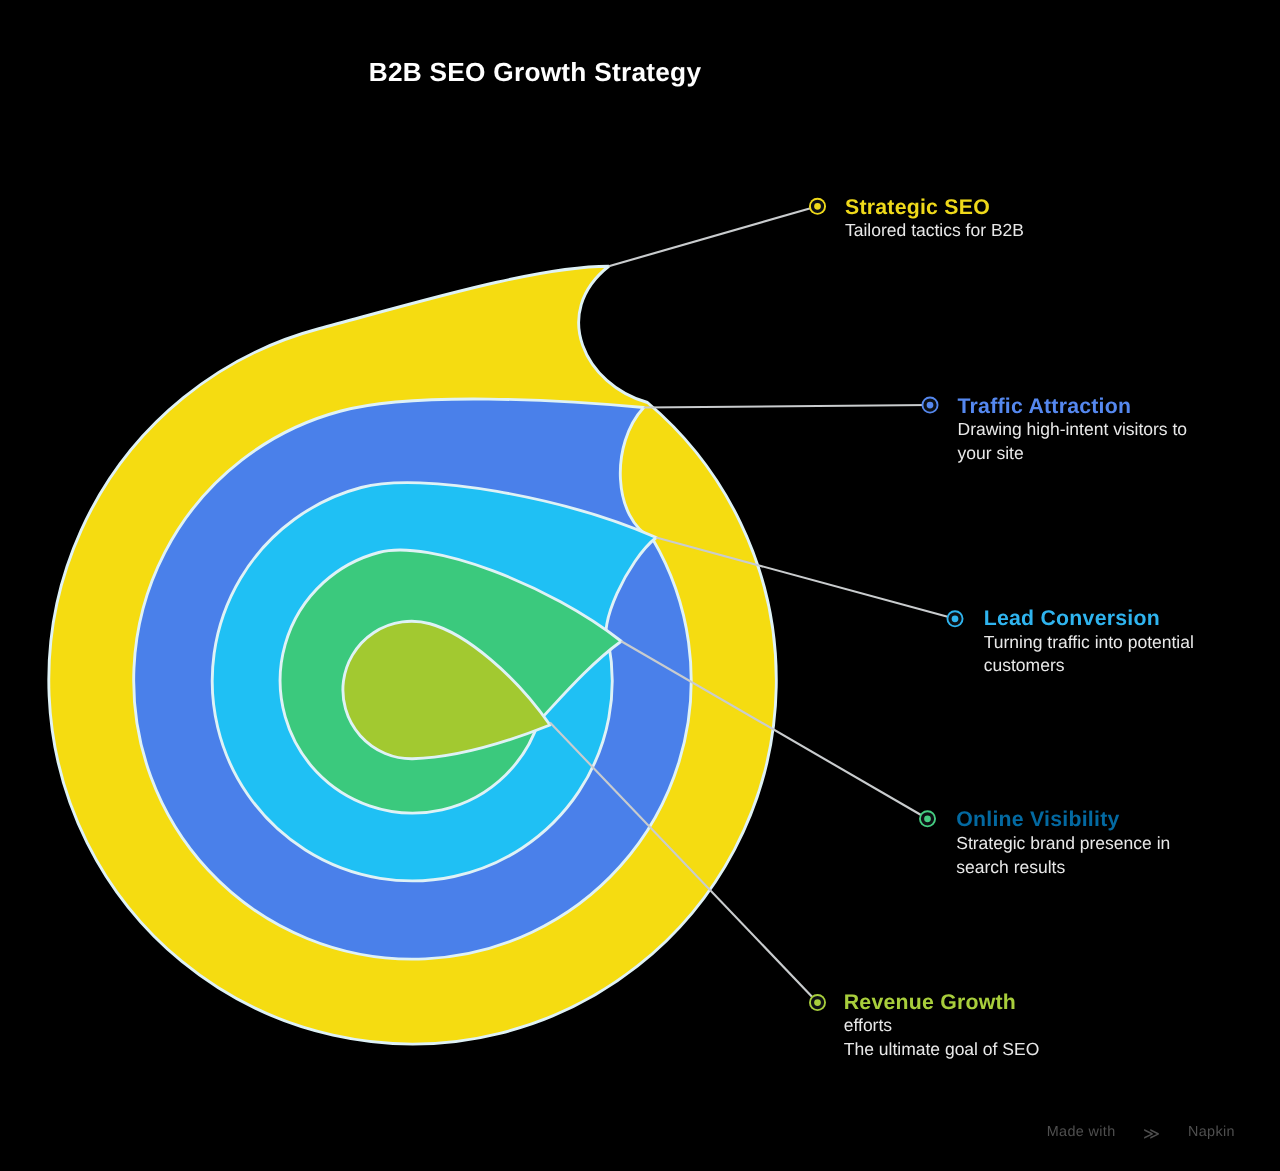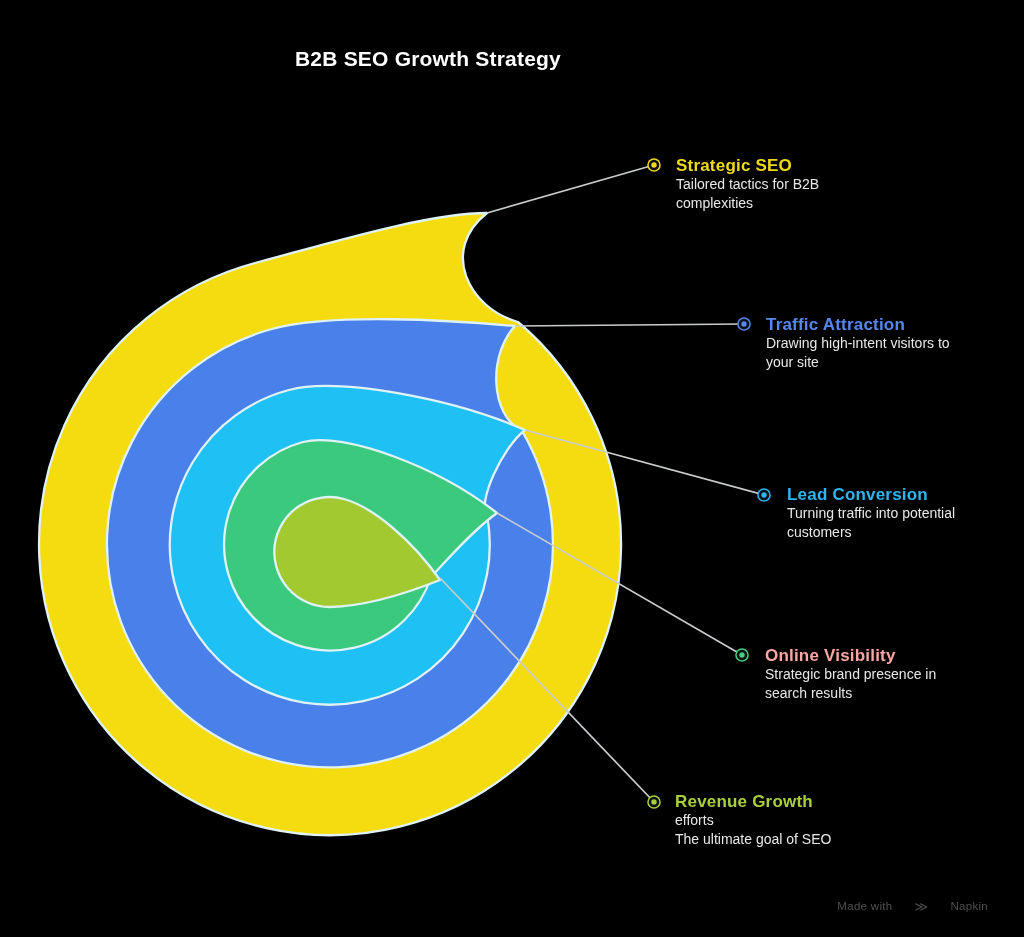--- a/index.html
+++ b/index.html
@@ -117,42 +117,41 @@
       <circle class="dot-ring" cx="654" cy="802" r="4" fill="#a8ce3c"></circle>
     </g>
   </svg>
 
   <div class="main-title">B2B SEO Growth Strategy</div>
 
   <div class="callout" style="left:676px; top:156px;">
     <div class="callout-title" style="color: rgb(239, 217, 26);">Strategic SEO</div>
     <div class="callout-desc">
       <div>Tailored tactics for B2B</div>
-      <div>complexities</div>
     </div>
   </div>
 
   <div class="callout" style="left:766px; top:315px;">
     <div class="callout-title" style="color: rgb(85, 136, 239);">Traffic Attraction</div>
     <div class="callout-desc">
       <div>Drawing high-intent visitors to</div>
       <div>your site</div>
     </div>
   </div>
 
   <div class="callout" style="left:787px; top:485px;">
     <div class="callout-title" style="color: rgb(47, 180, 239);">Lead Conversion</div>
     <div class="callout-desc">
       <div>Turning traffic into potential</div>
       <div>customers</div>
     </div>
   </div>
 
   <div class="callout" style="left:765px; top:646px;">
-    <div class="callout-title" style="color: #fca5a5;">Online Visibility</div>
+    <div class="callout-title" style="color: #0369a1;">Online Visibility</div>
     <div class="callout-desc">
       <div>Strategic brand presence in</div>
       <div>search results</div>
     </div>
   </div>
 
   <div class="callout" style="left:675px; top:792px;">
     <div class="callout-title" style="color: rgb(168, 206, 60);">Revenue Growth</div>
     <div class="callout-desc">
       <div>efforts</div>

